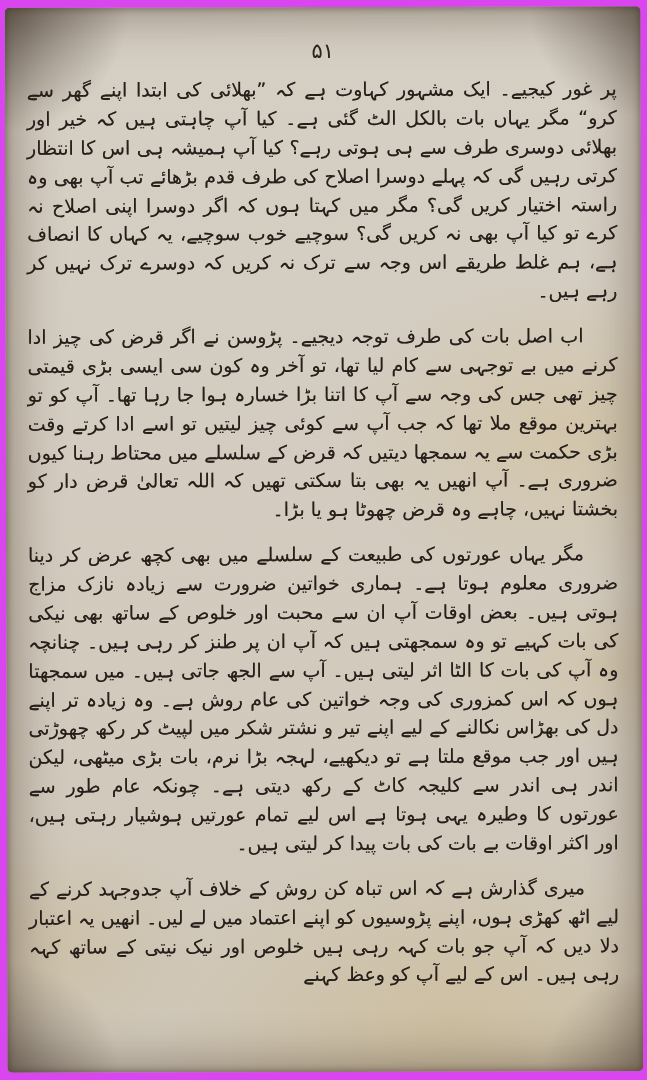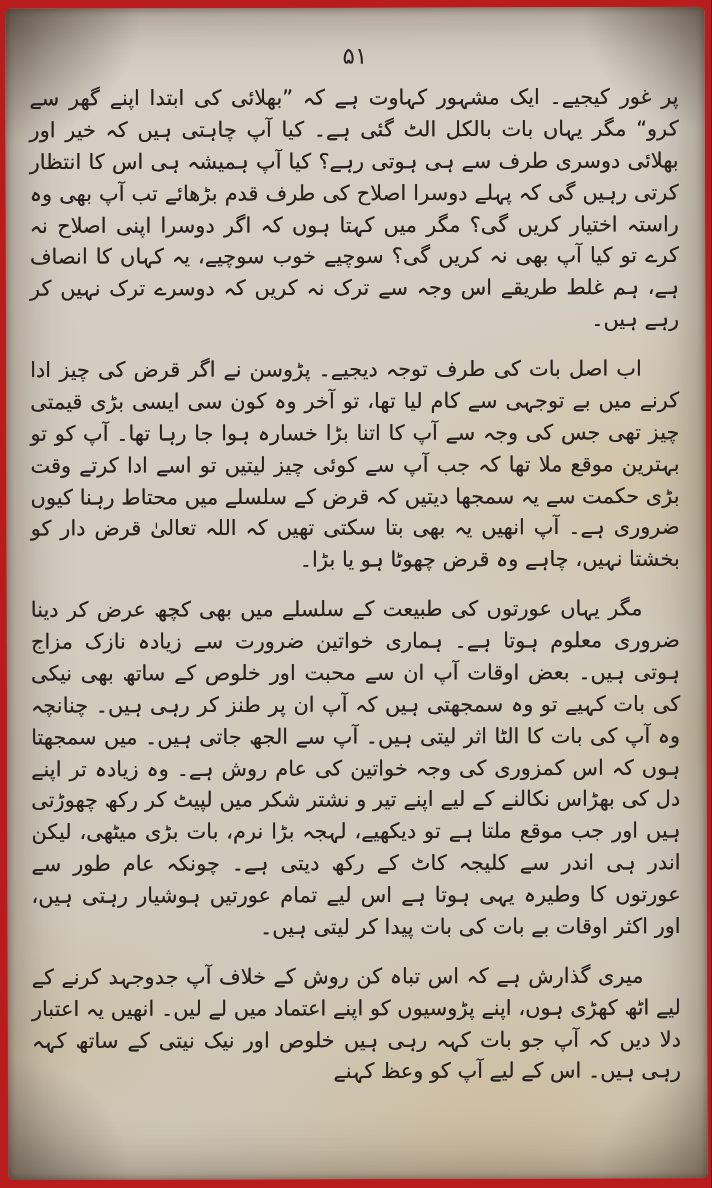--- a/index.html
+++ b/index.html
@@ -1,20 +1,20 @@
 <!DOCTYPE html>
 <html lang="ur"><head>
 <meta charset="utf-8">
 <style>
   html,body{margin:0;padding:0;background:#0e0b08;}
   .scan{
     position:relative;
     width:647px;height:1080px;
     margin:0 auto;
-    background:#b91c1c;
+    background:#d946ef;
     overflow:hidden;
     font-family:"DejaVu Sans",sans-serif;
   }
   .paper{
     position:absolute;
     top:7px;left:6px;right:5px;bottom:8px;
     background-color:#d4ccc0;
     background-image:
       radial-gradient(ellipse 320px 220px at 88% 40%, rgba(206,172,92,0.22), transparent 70%),
       radial-gradient(ellipse 420px 260px at 70% 96%, rgba(198,164,84,0.25), transparent 72%),

